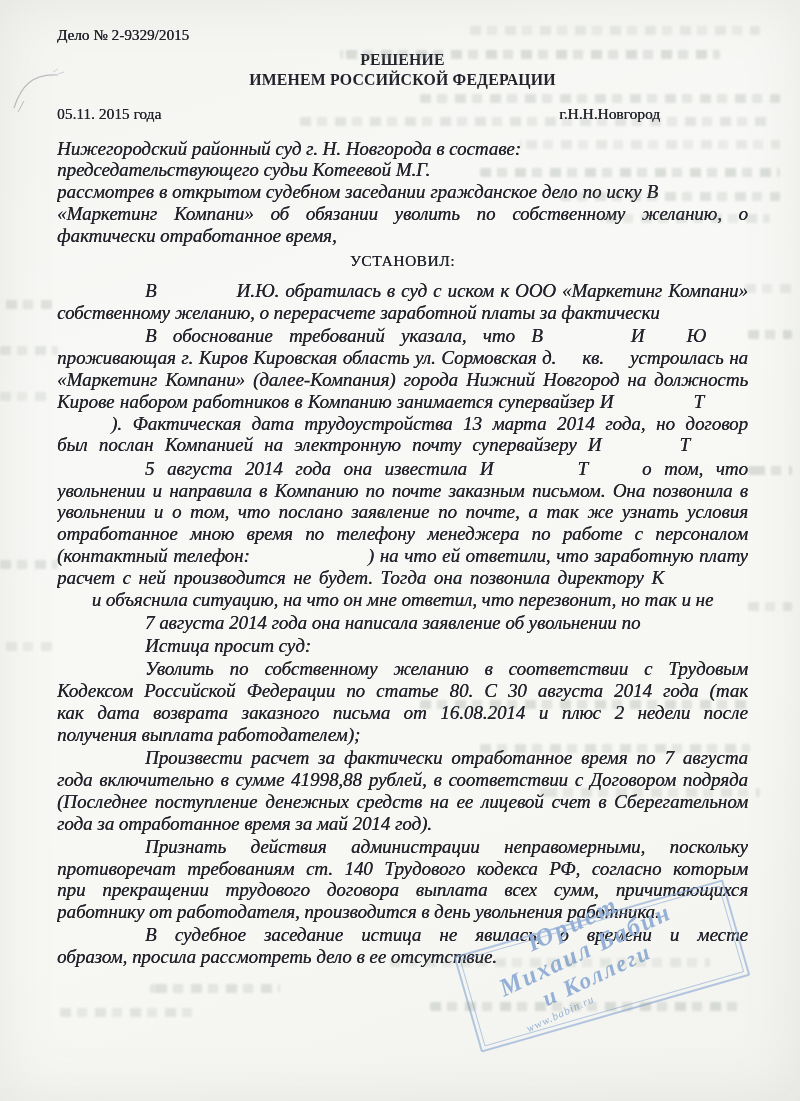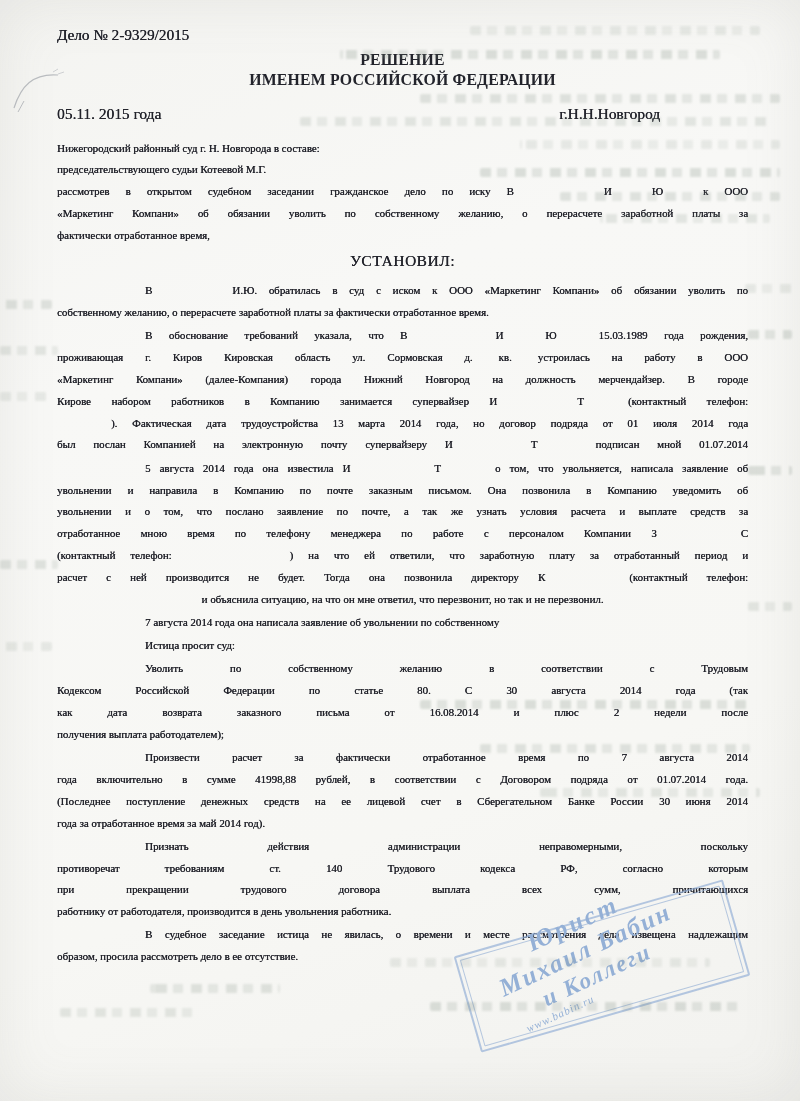--- a/index.html
+++ b/index.html
@@ -32,23 +32,24 @@
   }
   .date-row .city{margin-right:88px;}
   .intro{margin-top:13px;}
   .ustanovil{
     text-align:center;font-size:15.4px;line-height:21.8px;
     margin:3px 0 9px 0;letter-spacing:.6px;
     text-shadow:.25px 0 0 currentColor;
   }
   .para{margin:0 0 1.5px 0;}
   .ln{
-    font-size:11px;line-height:21.8px;height:21.8px;overflow:hidden;
+    font-size:19px;line-height:21.8px;height:21.8px;overflow:hidden;
     letter-spacing:-.05px;
     text-shadow:.25px 0 0 currentColor;
+    font-style:italic;
   }
   .ln.fill{text-align:justify;text-align-last:justify;}
   .ln.ind{text-indent:88px;}
   .ln.ctr{text-align:center;}
   .gap{display:inline-block;height:1px;vertical-align:baseline;}
   
   .stamp{
     position:absolute;left:462px;top:916px;width:276px;height:96px;
     transform:rotate(-16deg);
     border:2px solid rgba(146,174,212,.75);

